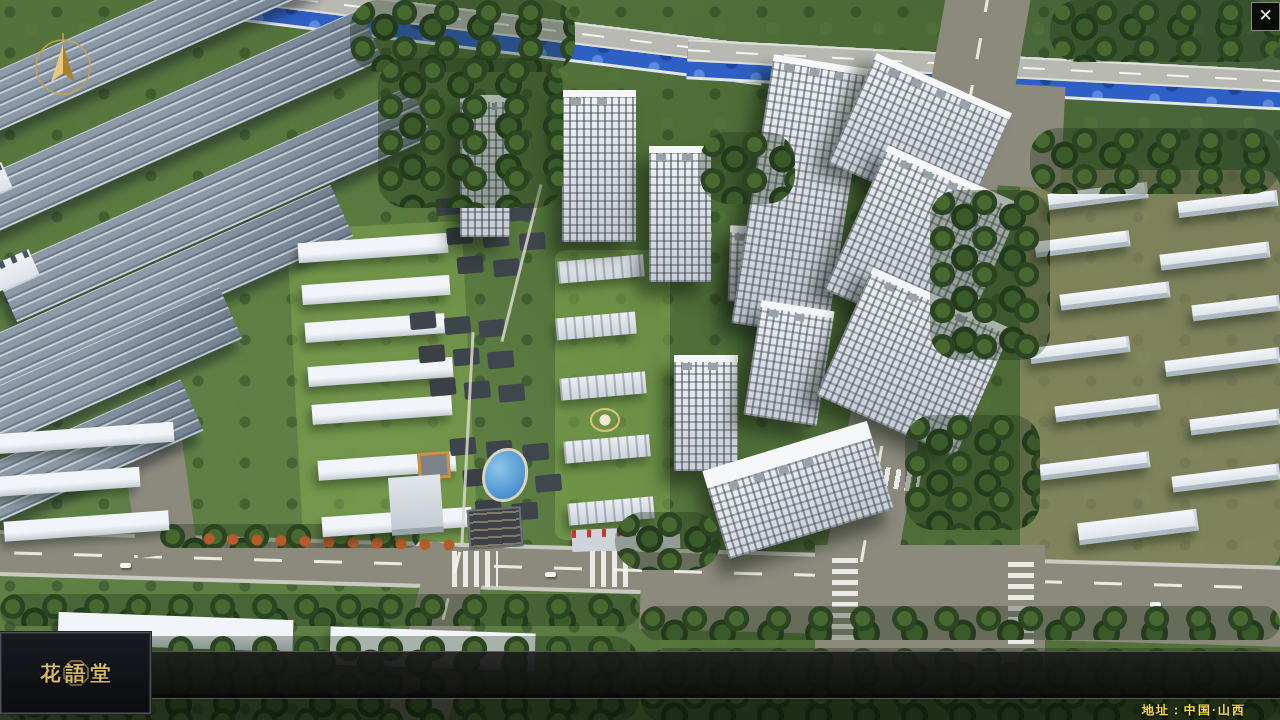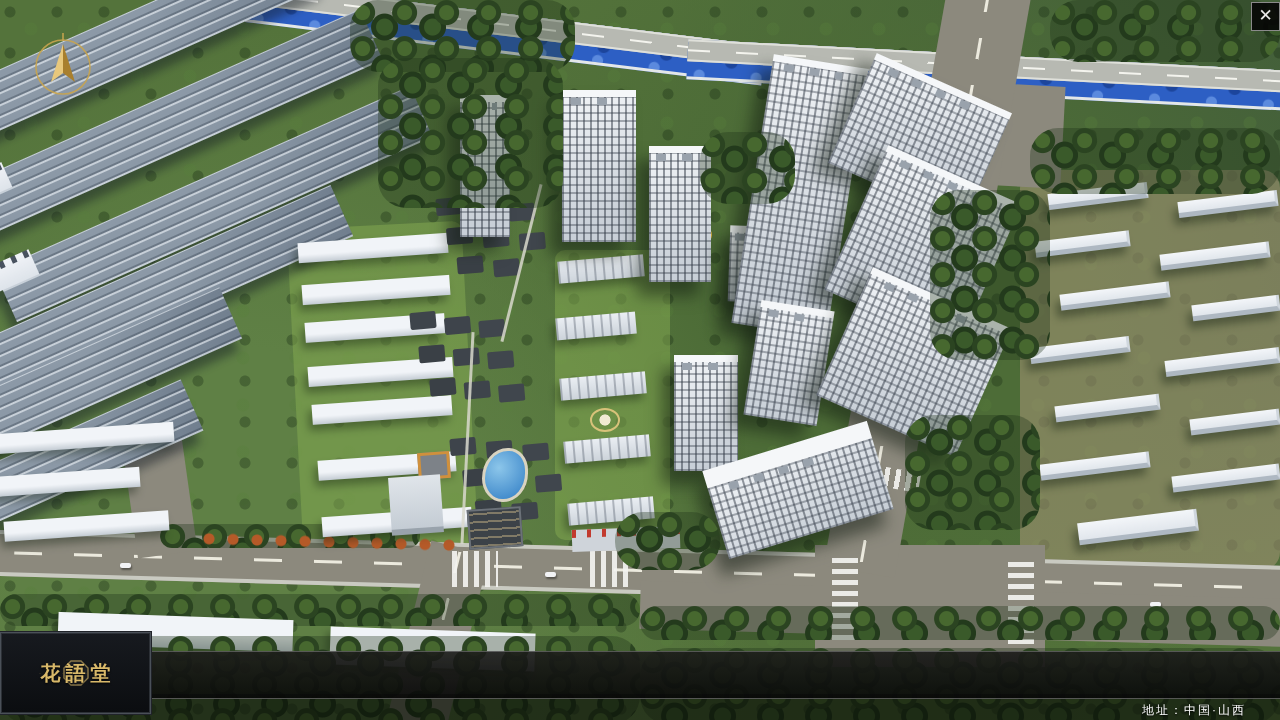--- a/index.html
+++ b/index.html
@@ -109,21 +109,21 @@
   .lbl .ln{position:static;width:100%;height:1px;background:rgba(255,255,255,.55);margin:2px 0;}
   .lbl .en{position:static;font-size:7px;color:#c9a85c;letter-spacing:1.5px;white-space:nowrap;}
   .logo-panel{position:relative;width:151px;height:82px;margin-top:-20px;flex:0 0 auto;z-index:55;
       display:flex;flex-direction:column;align-items:center;justify-content:center;gap:3px;cursor:pointer;
       background:linear-gradient(180deg,#171a1f,#0b0d10);
       border:1px solid #4a5058;box-shadow:0 0 0 1px #202329, inset 0 0 0 1px #2c3036;}
   .logo-title{position:static;font-family:"Liberation Serif",serif;font-weight:bold;font-size:20px;
       color:#d9b96a;letter-spacing:5px;text-shadow:0 1px 2px #000;padding-left:5px;}
   .logo-sub{position:static;font-size:6px;color:#8d7a4a;letter-spacing:2px;}
   .seal{position:static;}
-  .address{right:34px;top:702px;z-index:55;font-size:12px;font-weight:normal;color:#ffffff;
+  .address{right:34px;top:702px;z-index:55;font-size:12px;font-weight:bold;color:#fde047;
       letter-spacing:2px;text-shadow:0 1px 2px #000;}
   .shade{left:0;right:0;top:694px;height:26px;background:rgba(6,8,4,.55);}
 </style>
 </head>
 <body>
 
 <div id="stage">
   <div class="scene">
     <div class="texture"></div>
 

